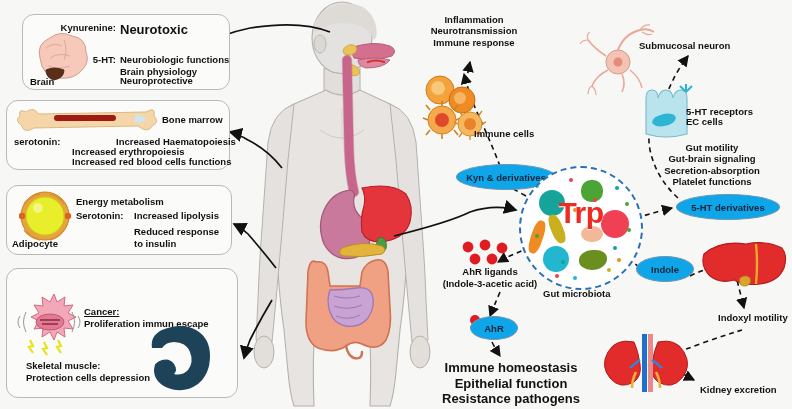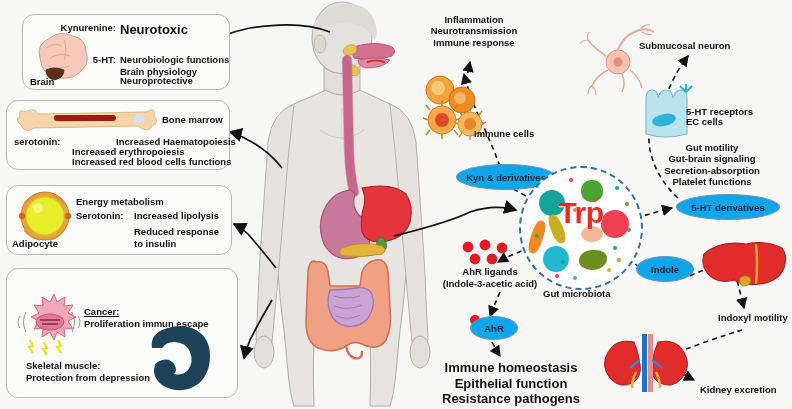--- a/index.html
+++ b/index.html
@@ -226,21 +226,21 @@
     <path d="M16 48 l3 6 l-4 1 l4 6 M30 50 l3 6 l-4 1 l4 6 M44 48 l3 6 l-4 1 l4 6" fill="none" stroke="#e8e21a" stroke-width="2.2"></path>
   </svg>
   <div class="ptxt" style="left:84px;top:306px;font-size:9.5px;text-decoration:underline;">Cancer:</div>
   <div class="ptxt" style="left:84px;top:318px;font-size:9.5px;">Proliferation immun escape</div>
   <svg class="abs" style="left:142px;top:322px;" width="84" height="72">
     <path d="M20 8 Q40 0 54 8 Q68 16 68 34 Q68 52 56 62 Q42 72 26 66 Q12 60 12 48
              Q12 40 20 38 Q28 36 32 42 Q36 48 32 52 Q40 54 46 48 Q52 40 48 30
              Q44 20 32 20 Q24 20 20 26 L10 26 Q8 14 20 8z" fill="#1e4257"></path>
   </svg>
   <div class="ptxt" style="left:26px;top:360px;font-size:9.5px;">Skeletal muscle:</div>
-  <div class="ptxt" style="left:26px;top:372px;font-size:9.5px;">Protection from depression</div>
+  <div class="ptxt" style="left:26px;top:372px;font-size:9.5px;">Protection cells depression</div>
 
   <div class="ctext" style="left:400px;top:14px;width:148px;font-size:9.5px;">Inflammation
 Neurotransmission
 Immune response</div>
 
   <svg class="abs" style="left:418px;top:72px;" width="72" height="68">
     <circle cx="22" cy="18" r="14" fill="#f4a23c" stroke="#d07d1c" stroke-width="1"></circle>
     <circle cx="20" cy="16" r="7" fill="#f7c77a"></circle>
     <circle cx="44" cy="28" r="13" fill="#ef8b22" stroke="#c96c10" stroke-width="1"></circle>
     <circle cx="42" cy="26" r="6" fill="#f6b464"></circle>

